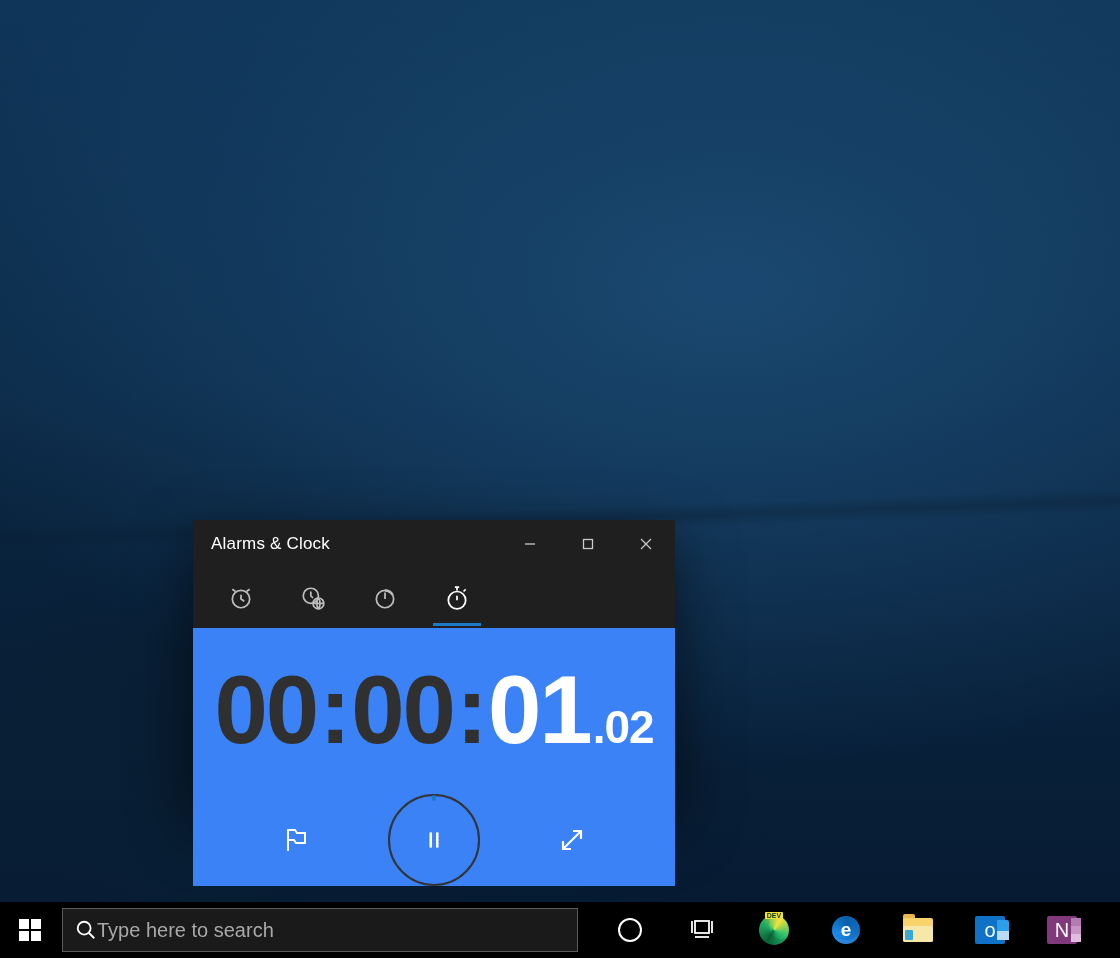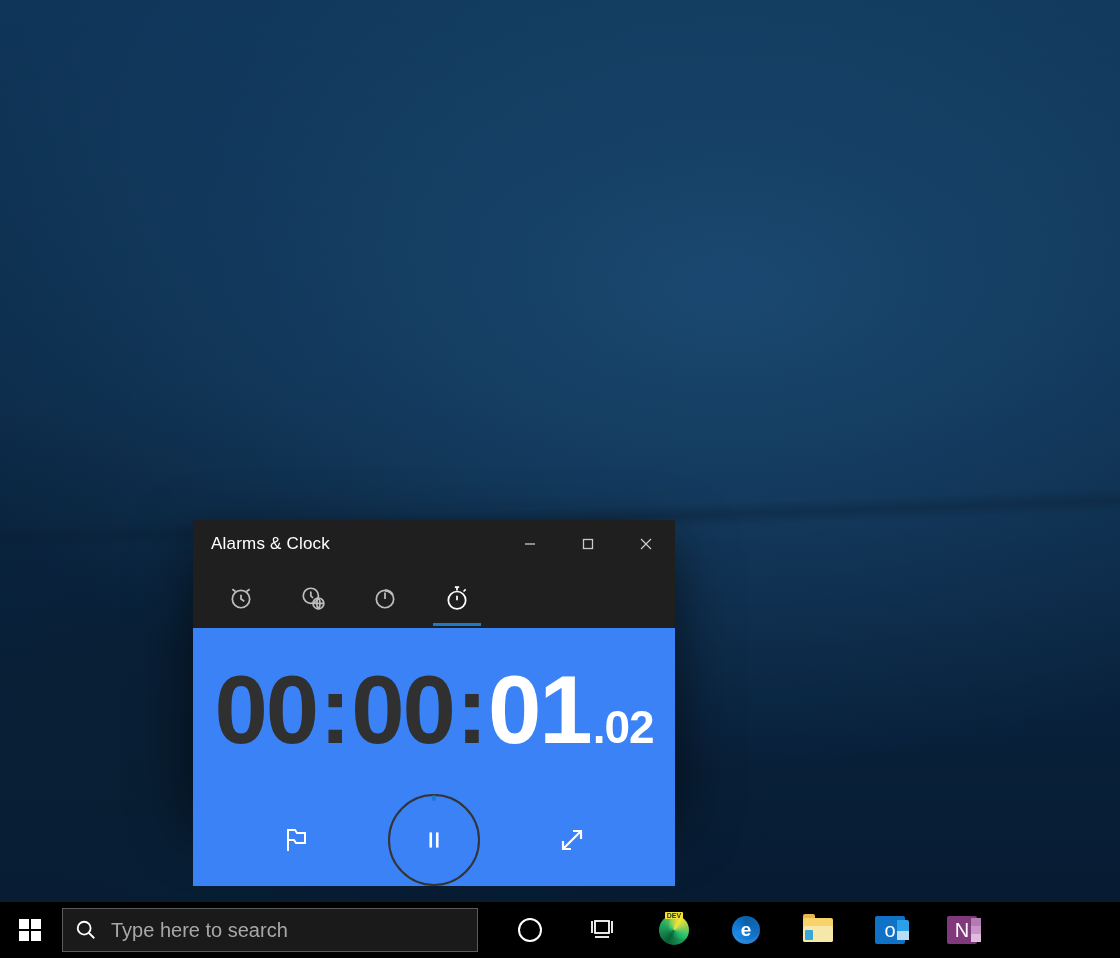--- a/index.html
+++ b/index.html
@@ -116,26 +116,25 @@
     width:60px; display:flex; align-items:center; justify-content:center;
   }
   .start-btn .win-logo {
     width:22px; height:22px; display:grid; grid-template-columns:1fr 1fr; grid-template-rows:1fr 1fr; gap:2px;
   }
   .start-btn .win-logo div{ background:#fff; }
 
   .search-box {
     margin: 6px 2px 6px 2px;
     height:44px;
-    width: 416px;
+    width: 516px;
     background:#1a1a1a;
     border:1px solid #5c5c5c;
     display:flex; align-items:center;
     padding-left: 12px;
-    gap:14px;
   }
   .search-box svg { width:22px; height:22px; color:#fff; flex:0 0 auto;}
   .search-box input {
     flex:1; background:transparent; border:0; outline:0;
     color:#bcbcbc; font-size:20px; font-family:inherit;
   }
   .search-box input::placeholder { color:#a8a8a8; }
 
   .task-icons {
     display:flex; align-items:center;

